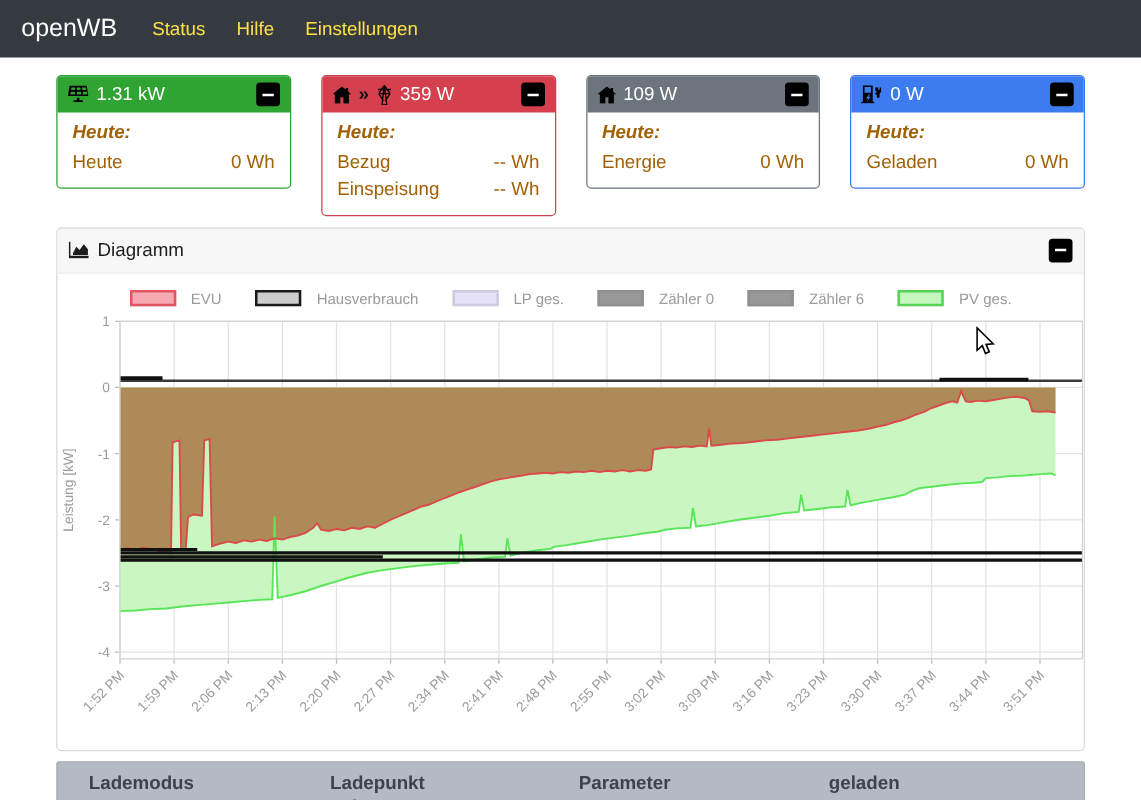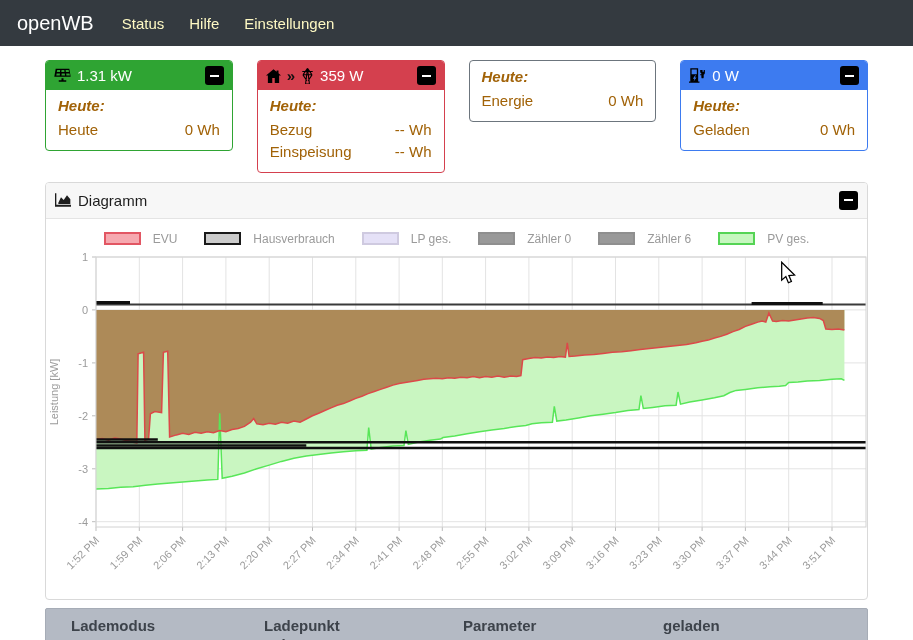--- a/index.html
+++ b/index.html
@@ -1,21 +1,21 @@
 <!DOCTYPE html>
 <html><head>
 <meta charset="utf-8">
 <style>
   * { margin:0; padding:0; box-sizing:border-box; }
   html,body { width:913px; height:640px; background:#fff; overflow:hidden;
               font-family:"Liberation Sans","DejaVu Sans",sans-serif; }
   
   .navbar { height:46px; background:#343a40; display:flex; align-items:center; padding:12px 17px; }
   .brand { color:#fff; font-size:20px; margin-right:28px; }
-  .nav-link { color:#fef9c3; font-size:15px; margin-right:25px; text-decoration:none; cursor:pointer; }
+  .nav-link { color:#fde047; font-size:15px; margin-right:25px; text-decoration:none; cursor:pointer; }
   
   .main { padding:14px 45px 0 45px; }
   .cards-row { display:flex; gap:24px; align-items:flex-start; }
   .card { flex:1; border-radius:4px; border:1px solid var(--c); background:#fff; }
   .card-head { background:var(--c); height:29px; display:flex; align-items:center; gap:6px;
                padding:0 8px; color:#fff; font-size:15px; border-radius:3px 3px 0 0; }
   .card-head .hv { color:#fff; }
   .min-btn { margin-left:auto; width:19px; height:19px; background:#000; border:none; border-radius:3px;
              display:flex; align-items:center; justify-content:center; cursor:pointer; }
   .min-bar { width:9px; height:2px; background:#fff; display:block; }
@@ -102,20 +102,31 @@
           <span>-- Wh</span>
         </div>
         <div class="kv">
           <span>Einspeisung</span>
           <span>-- Wh</span>
         </div>
       </div>
     </div>
 
     <div class="card" style="--c:#6c757d">
+      <div class="card-head">
+        <span class="icn">
+          <svg width="15" height="14" viewBox="0 0 24 22">
+              <path fill="#000" d="M12 0 0 10h3v12h7v-8h4v8h7V10h3L20 6.5V2h-3v2L12 0z"></path>
+            </svg>
+        </span>
+        <span class="hv">109 W</span>
+        <button class="min-btn">
+            <span class="min-bar"></span>
+          </button>
+      </div>
       <div class="card-body">
         <div class="heute">Heute:</div>
         <div class="kv">
           <span>Energie</span>
           <span>0 Wh</span>
         </div>
       </div>
     </div>
 
     <div class="card" style="--c:#3d7bf0">

